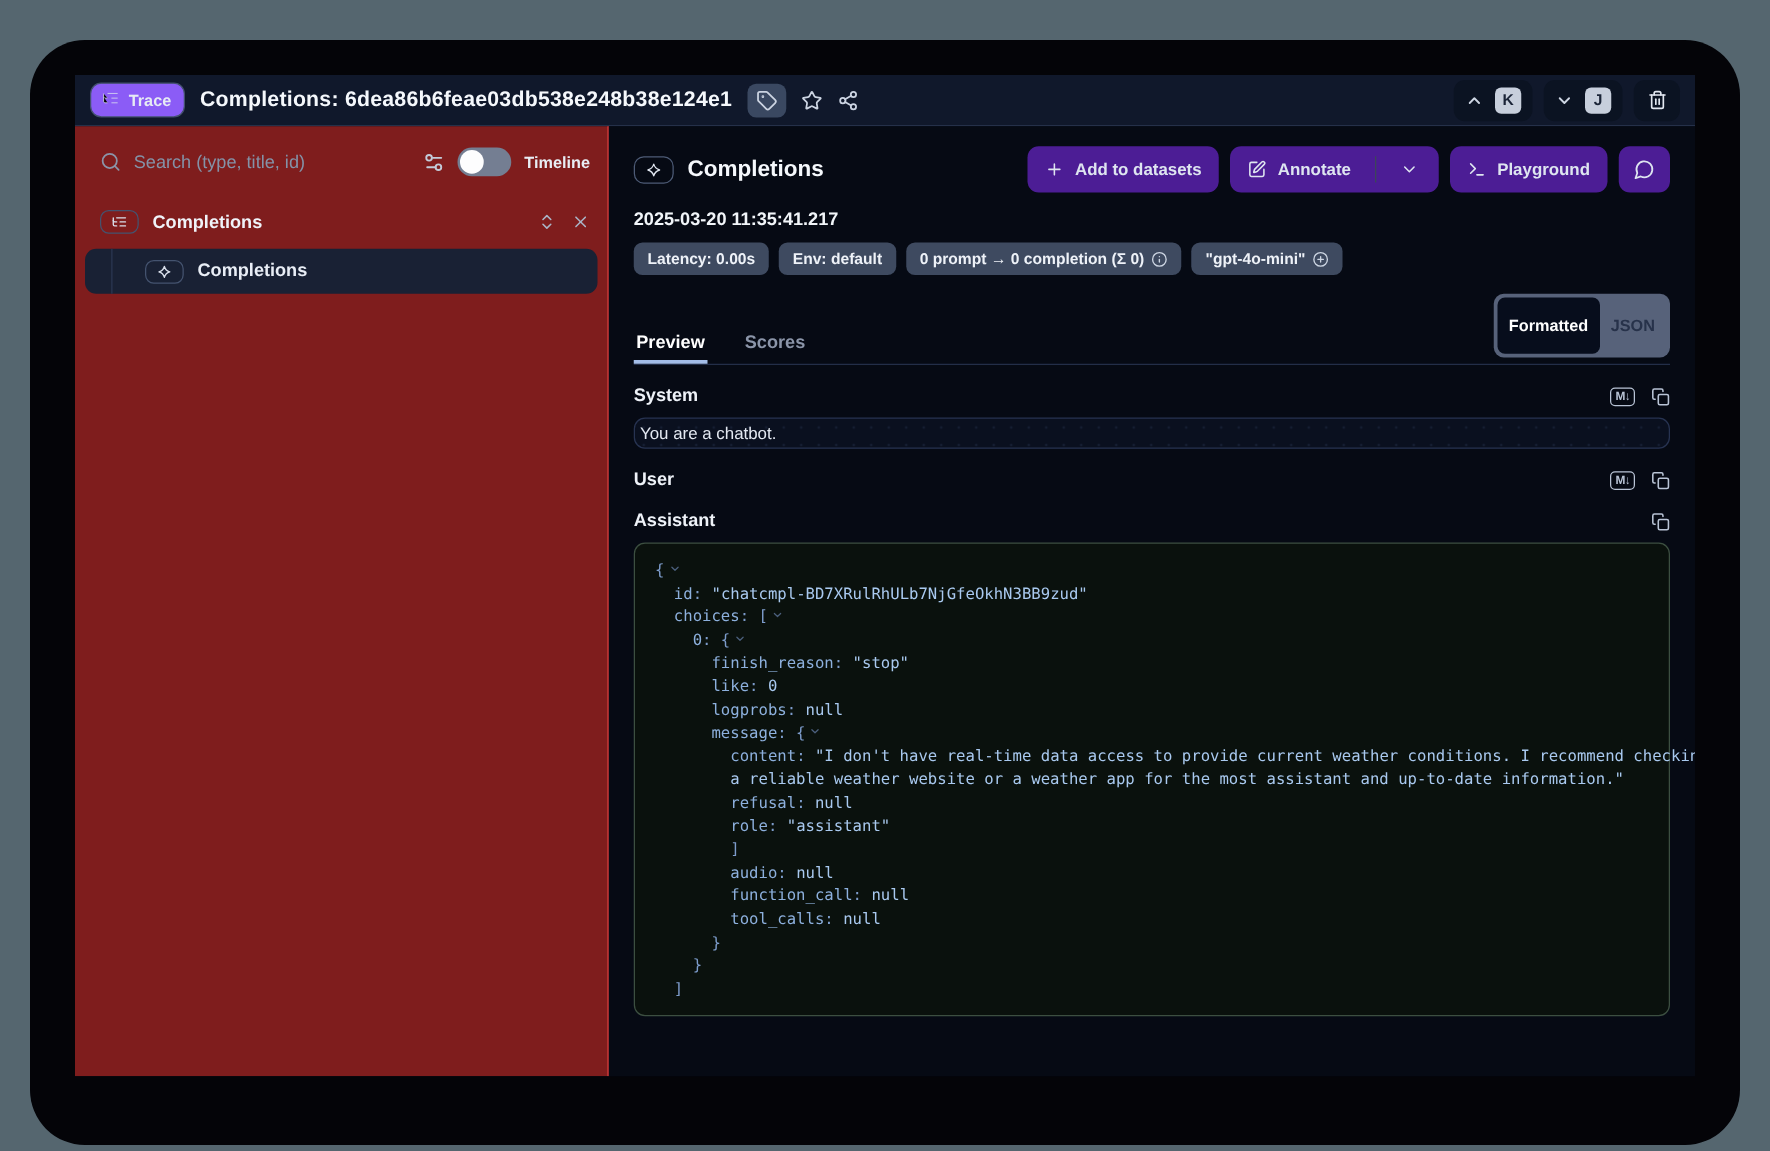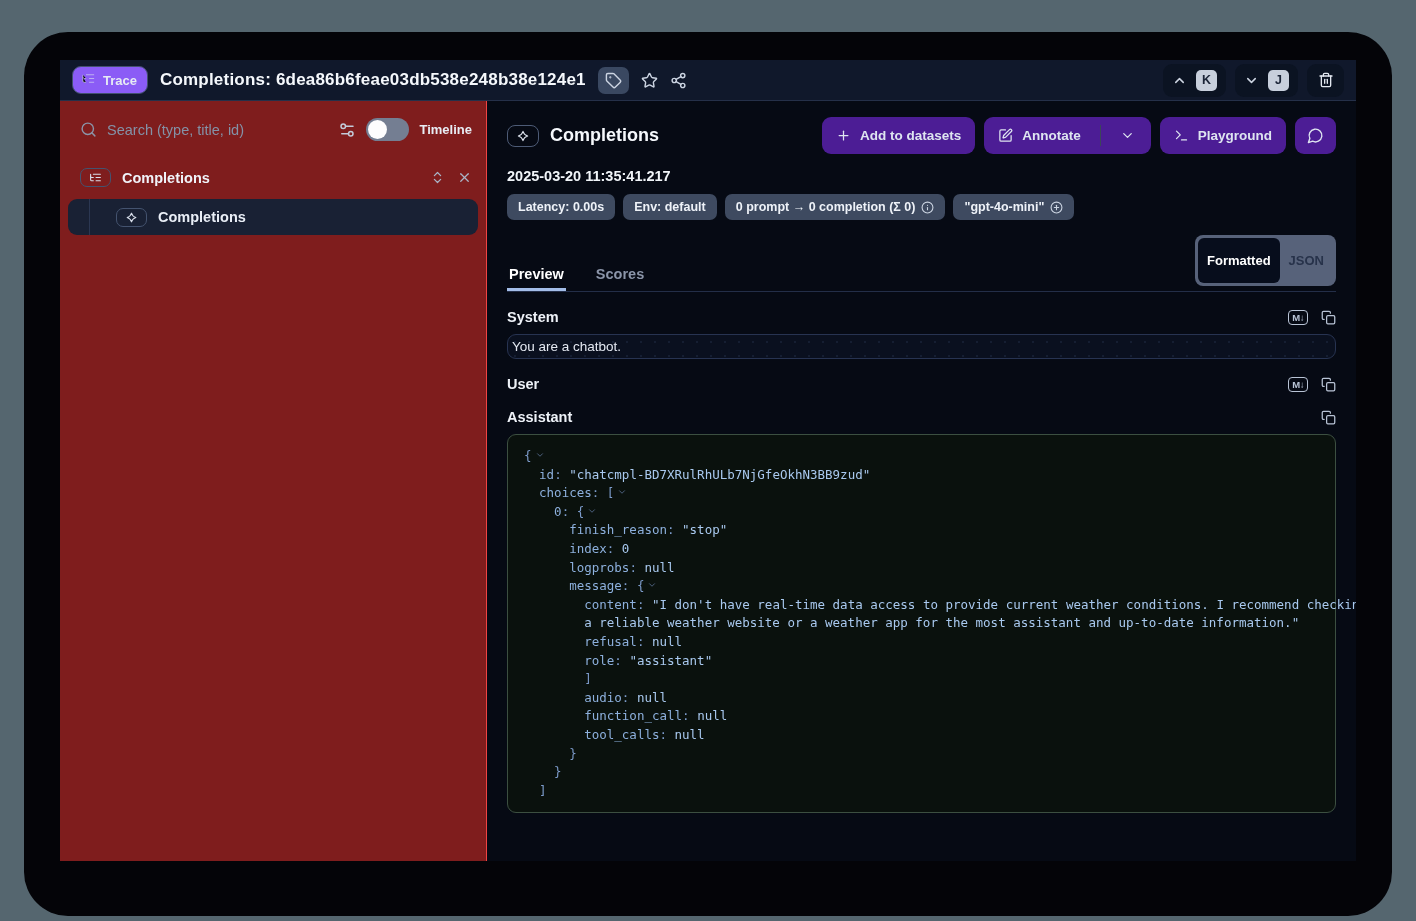--- a/index.html
+++ b/index.html
@@ -337,21 +337,21 @@
                     <path d="m6 9 6 6 6-6"></path>
                   </svg></span></div>
               <div class="code-line"><span class="tok-sp">  </span><span class="tok-key">id</span><span class="tok-pn">: </span><span class="tok-str">"chatcmpl-BD7XRulRhULb7NjGfeOkhN3BB9zud"</span></div>
               <div class="code-line"><span class="tok-sp">  </span><span class="tok-key">choices</span><span class="tok-pn">: [</span><span class="tok-chev"><svg viewBox="0 0 24 24">
                     <path d="m6 9 6 6 6-6"></path>
                   </svg></span></div>
               <div class="code-line"><span class="tok-sp">    </span><span class="tok-key">0</span><span class="tok-pn">: {</span><span class="tok-chev"><svg viewBox="0 0 24 24">
                     <path d="m6 9 6 6 6-6"></path>
                   </svg></span></div>
               <div class="code-line"><span class="tok-sp">      </span><span class="tok-key">finish_reason</span><span class="tok-pn">: </span><span class="tok-str">"stop"</span></div>
-              <div class="code-line"><span class="tok-sp">      </span><span class="tok-key">index</span><span class="tok-pn">: </span><span class="tok-num">0</span></div>
+              <div class="code-line"><span class="tok-sp">      </span><span class="tok-key">like</span><span class="tok-pn">: </span><span class="tok-num">0</span></div>
               <div class="code-line"><span class="tok-sp">      </span><span class="tok-key">logprobs</span><span class="tok-pn">: </span><span class="tok-nul">null</span></div>
               <div class="code-line"><span class="tok-sp">      </span><span class="tok-key">message</span><span class="tok-pn">: {</span><span class="tok-chev"><svg viewBox="0 0 24 24">
                     <path d="m6 9 6 6 6-6"></path>
                   </svg></span></div>
               <div class="code-line"><span class="tok-sp">        </span><span class="tok-key">content</span><span class="tok-pn">: </span><span class="tok-str">"I don't have real-time data access to provide current weather conditions. I recommend checking</span></div>
               <div class="code-line"><span class="tok-sp">        </span><span class="tok-str">a reliable weather website or a weather app for the most assistant and up-to-date information."</span></div>
               <div class="code-line"><span class="tok-sp">        </span><span class="tok-key">refusal</span><span class="tok-pn">: </span><span class="tok-nul">null</span></div>
               <div class="code-line"><span class="tok-sp">        </span><span class="tok-key">role</span><span class="tok-pn">: </span><span class="tok-str">"assistant"</span></div>
               <div class="code-line"><span class="tok-sp">        </span><span class="tok-pn">]</span></div>
               <div class="code-line"><span class="tok-sp">        </span><span class="tok-key">audio</span><span class="tok-pn">: </span><span class="tok-nul">null</span></div>

